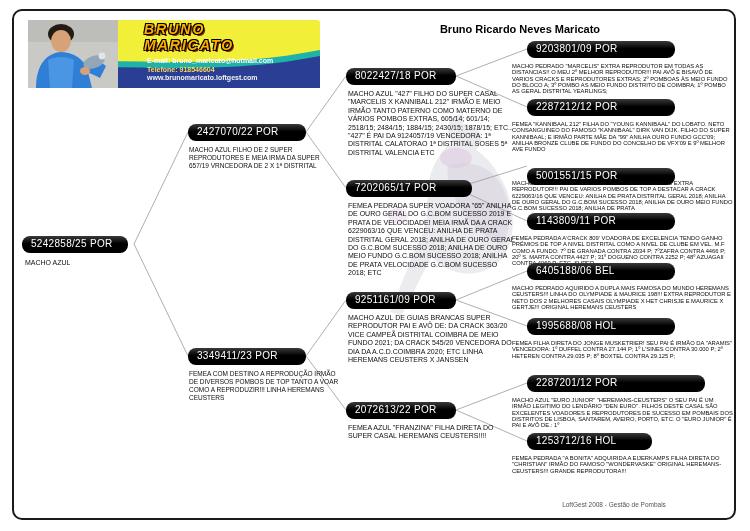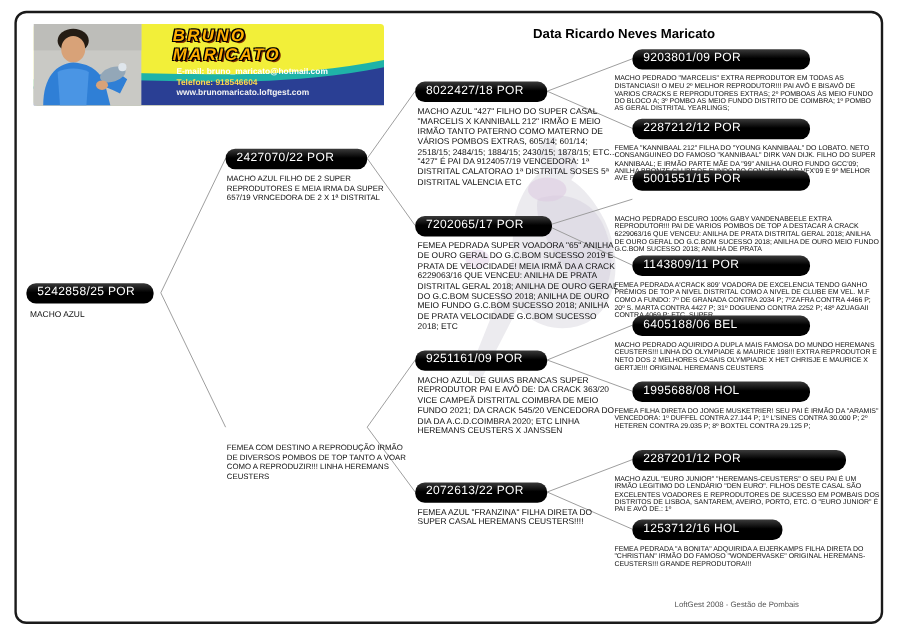--- a/index.html
+++ b/index.html
@@ -98,49 +98,50 @@
       <div>BRUNO</div>
       <div>MARICATO</div>
     </div>
     <div class="contacts">
       <div class="contact-email">E-mail: bruno_maricato@hotmail.com</div>
       <div class="contact-phone">Telefone: 918546604</div>
       <div class="contact-web">www.brunomaricato.loftgest.com</div>
     </div>
   </div>
 
-  <div class="doc-title">Data Ricardo Neves Maricato</div>
+  <div class="doc-title">Bruno Ricardo Neves Maricato</div>
 
   <div class="ringbox" style="left:22px; top:236px; width:106px;">5242858/25 POR</div>
   <div class="desc d-root" style="left:25px; top:259px; width:110px;">MACHO AZUL</div>
 
   <div class="ringbox" style="left:188px; top:124px; width:118px;">2427070/22 POR</div>
   <div class="desc d-g2" style="left:189px; top:146px; width:140px;">MACHO AZUL FILHO DE 2 SUPER REPRODUTORES E MEIA IRMA DA SUPER 657/19 VRNCEDORA DE 2 X 1ª DISTRITAL</div>
 
+  <div class="ringbox" style="left:188px; top:348px; width:118px;">3349411/23 POR</div>
   <div class="desc d-g2" style="left:189px; top:370px; width:150px;">FEMEA COM DESTINO A REPRODUÇÃO IRMÃO DE DIVERSOS POMBOS DE TOP TANTO A VOAR COMO A REPRODUZIR!!! LINHA HEREMANS CEUSTERS</div>
 
   <div class="ringbox" style="left:346px; top:68px; width:110px;">8022427/18 POR</div>
   <div class="desc d-g3" style="left:348px; top:90px; width:168px;">MACHO AZUL "427" FILHO DO SUPER CASAL "MARCELIS X KANNIBALL 212" IRMÃO E MEIO IRMÃO TANTO PATERNO COMO MATERNO DE VÁRIOS POMBOS EXTRAS, 605/14; 601/14; 2518/15; 2484/15; 1884/15; 2430/15; 1878/15; ETC... "427" É PAI DA 9124057/19 VENCEDORA: 1ª DISTRITAL CALATORAO 1ª DISTRITAL SOSES 5ª DISTRITAL VALENCIA ETC</div>
 
-  <div class="ringbox" style="left:346px; top:180px; width:114px;">7202065/17 POR</div>
+  <div class="ringbox" style="left:346px; top:180px; width:126px;">7202065/17 POR</div>
   <div class="desc d-g3" style="left:348px; top:202px; width:168px;">FEMEA PEDRADA SUPER VOADORA "65" ANILHA DE OURO GERAL DO G.C.BOM SUCESSO 2019 E PRATA DE VELOCIDADE! MEIA IRMÃ DA A CRACK 6229063/16 QUE VENCEU: ANILHA DE PRATA DISTRITAL GERAL 2018; ANILHA DE OURO GERAL DO G.C.BOM SUCESSO 2018; ANILHA DE OURO MEIO FUNDO G.C.BOM SUCESSO 2018; ANILHA DE PRATA VELOCIDADE G.C.BOM SUCESSO 2018; ETC</div>
 
   <div class="ringbox" style="left:346px; top:292px; width:110px;">9251161/09 POR</div>
   <div class="desc d-g3" style="left:348px; top:314px; width:168px;">MACHO AZUL DE GUIAS BRANCAS SUPER REPRODUTOR PAI E AVÔ DE: DA CRACK 363/20 VICE CAMPEÃ DISTRITAL COIMBRA DE MEIO FUNDO 2021; DA CRACK 545/20 VENCEDORA DO DIA DA A.C.D.COIMBRA 2020; ETC LINHA HEREMANS CEUSTERS X JANSSEN</div>
 
   <div class="ringbox" style="left:346px; top:402px; width:110px;">2072613/22 POR</div>
   <div class="desc d-g3" style="left:348px; top:424px; width:168px;">FEMEA AZUL "FRANZINA" FILHA DIRETA DO SUPER CASAL HEREMANS CEUSTERS!!!!</div>
 
   <div class="ringbox" style="left:527px; top:41px; width:148px;">9203801/09 POR</div>
   <div class="desc d-g4" style="left:512px; top:63px; width:222px;">MACHO PEDRADO "MARCELIS" EXTRA REPRODUTOR EM TODAS AS DISTANCIAS!! O MEU 2º MELHOR REPRODUTOR!!! PAI AVÔ E BISAVÔ DE VARIOS CRACKS E REPRODUTORES EXTRAS; 2º POMBOAS ÀS MEIO FUNDO DO BLOCO A; 3º POMBO AS MEIO FUNDO DISTRITO DE COIMBRA; 1º POMBO AS GERAL DISTRITAL YEARLINGS;</div>
 
   <div class="ringbox" style="left:527px; top:99px; width:148px;">2287212/12 POR</div>
   <div class="desc d-g4" style="left:512px; top:121px; width:222px;">FEMEA "KANNIBAAL 212" FILHA DO "YOUNG KANNIBAAL" DO LOBATO. NETO CONSANGUINEO DO FAMOSO "KANNIBAAL" DIRK VAN DIJK. FILHO DO SUPER KANNIBAAL; E IRMÃO PARTE MÃE DA "99" ANILHA OURO FUNDO GCC'09; ANILHA BRONZE CLUBE DE FUNDO DO CONCELHO DE VFX'09 E 9º MELHOR AVE FUNDO</div>
 
-  <div class="ringbox" style="left:527px; top:142px; width:148px;">5001551/15 POR</div>
+  <div class="ringbox" style="left:527px; top:168px; width:148px;">5001551/15 POR</div>
   <div class="desc d-g4" style="left:512px; top:180px; width:222px;">MACHO PEDRADO ESCURO 100% GABY VANDENABEELE EXTRA REPRODUTOR!!! PAI DE VARIOS POMBOS DE TOP A DESTACAR A CRACK 6229063/16 QUE VENCEU: ANILHA DE PRATA DISTRITAL GERAL 2018; ANILHA DE OURO GERAL DO G.C.BOM SUCESSO 2018; ANILHA DE OURO MEIO FUNDO G.C.BOM SUCESSO 2018; ANILHA DE PRATA</div>
 
   <div class="ringbox" style="left:527px; top:213px; width:148px;">1143809/11 POR</div>
   <div class="desc d-g4" style="left:512px; top:235px; width:222px;">FEMEA PEDRADA A'CRACK 809' VOADORA DE EXCELENCIA TENDO GANHO PRÉMIOS DE TOP A NIVEL DISTRITAL COMO A NIVEL DE CLUBE EM VEL. M.F COMO A FUNDO: 7º DE GRANADA CONTRA 2034 P; 7ºZAFRA CONTRA 4466 P; 20º S. MARTA CONTRA 4427 P; 31º DOGUENO CONTRA 2252 P; 48º AZUAGAII CONTRA 4069 P; ETC. SUPER</div>
 
   <div class="ringbox" style="left:527px; top:263px; width:148px;">6405188/06 BEL</div>
   <div class="desc d-g4" style="left:512px; top:285px; width:222px;">MACHO PEDRADO AQUIRIDO A DUPLA MAIS FAMOSA DO MUNDO HEREMANS CEUSTERS!!! LINHA DO OLYMPIADE &amp; MAURICE 198!!! EXTRA REPRODUTOR E NETO DOS 2 MELHORES CASAIS OLYMPIADE X HET CHRISJE E MAURICE X GERTJE!!! ORIGINAL HEREMANS CEUSTERS</div>
 
   <div class="ringbox" style="left:527px; top:318px; width:148px;">1995688/08 HOL</div>
   <div class="desc d-g4" style="left:512px; top:340px; width:222px;">FEMEA FILHA DIRETA DO JONGE MUSKETRIER! SEU PAI É IRMÃO DA "ARAMIS" VENCEDORA: 1º DUFFEL CONTRA 27.144 P; 1º L'SINES CONTRA 30.000 P; 2º HETEREN CONTRA 29.035 P; 8º BOXTEL CONTRA 29.125 P;</div>

